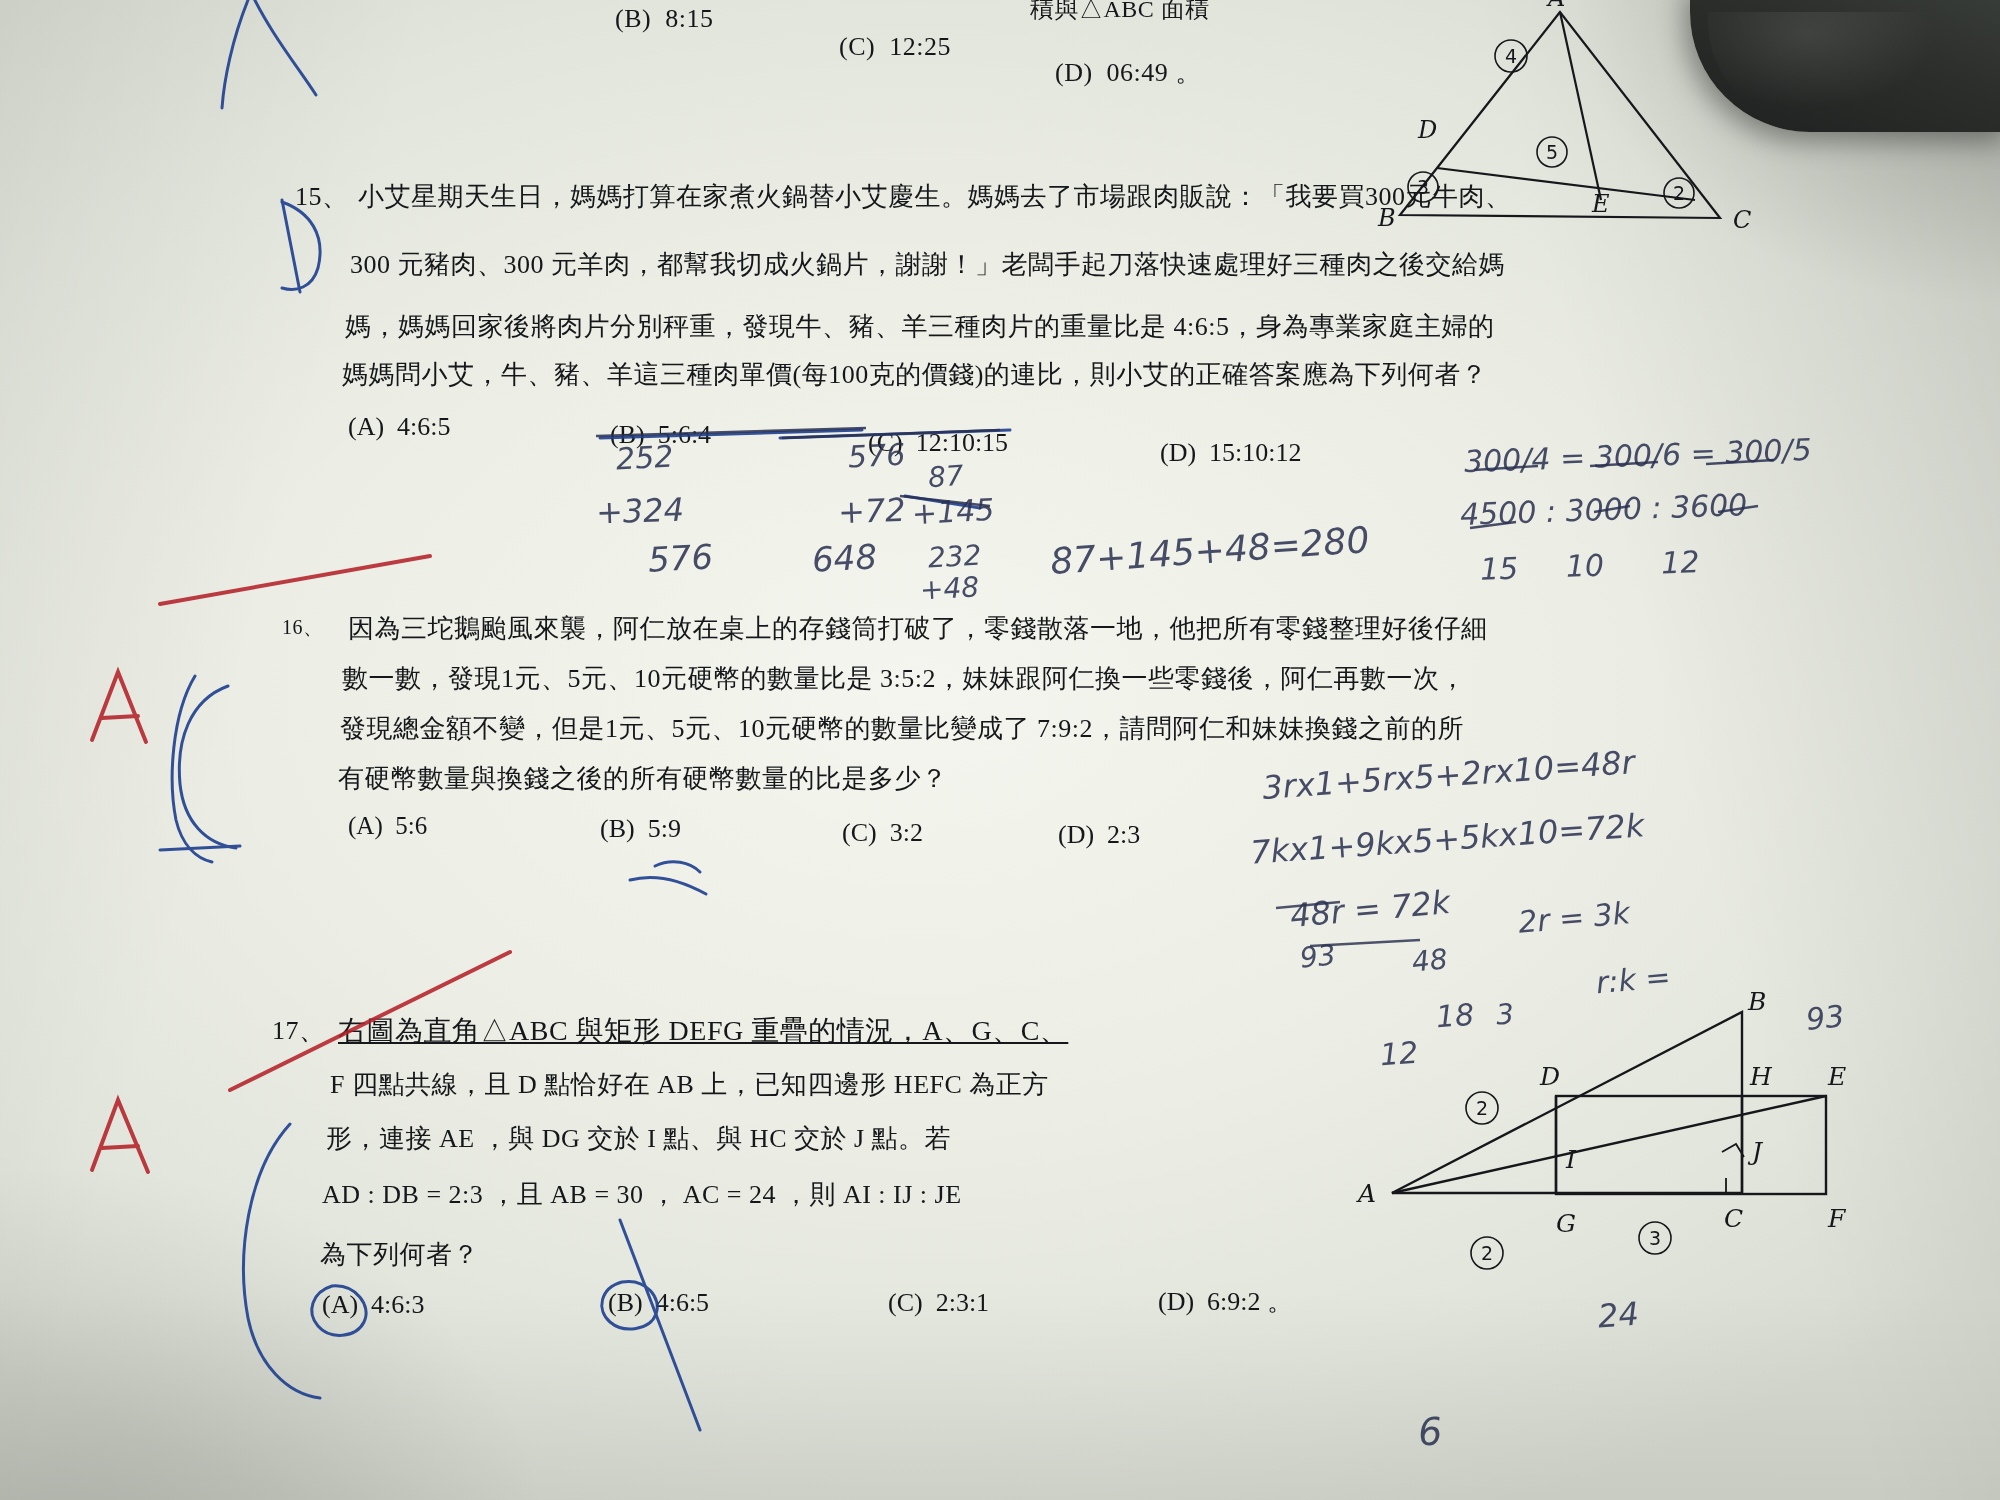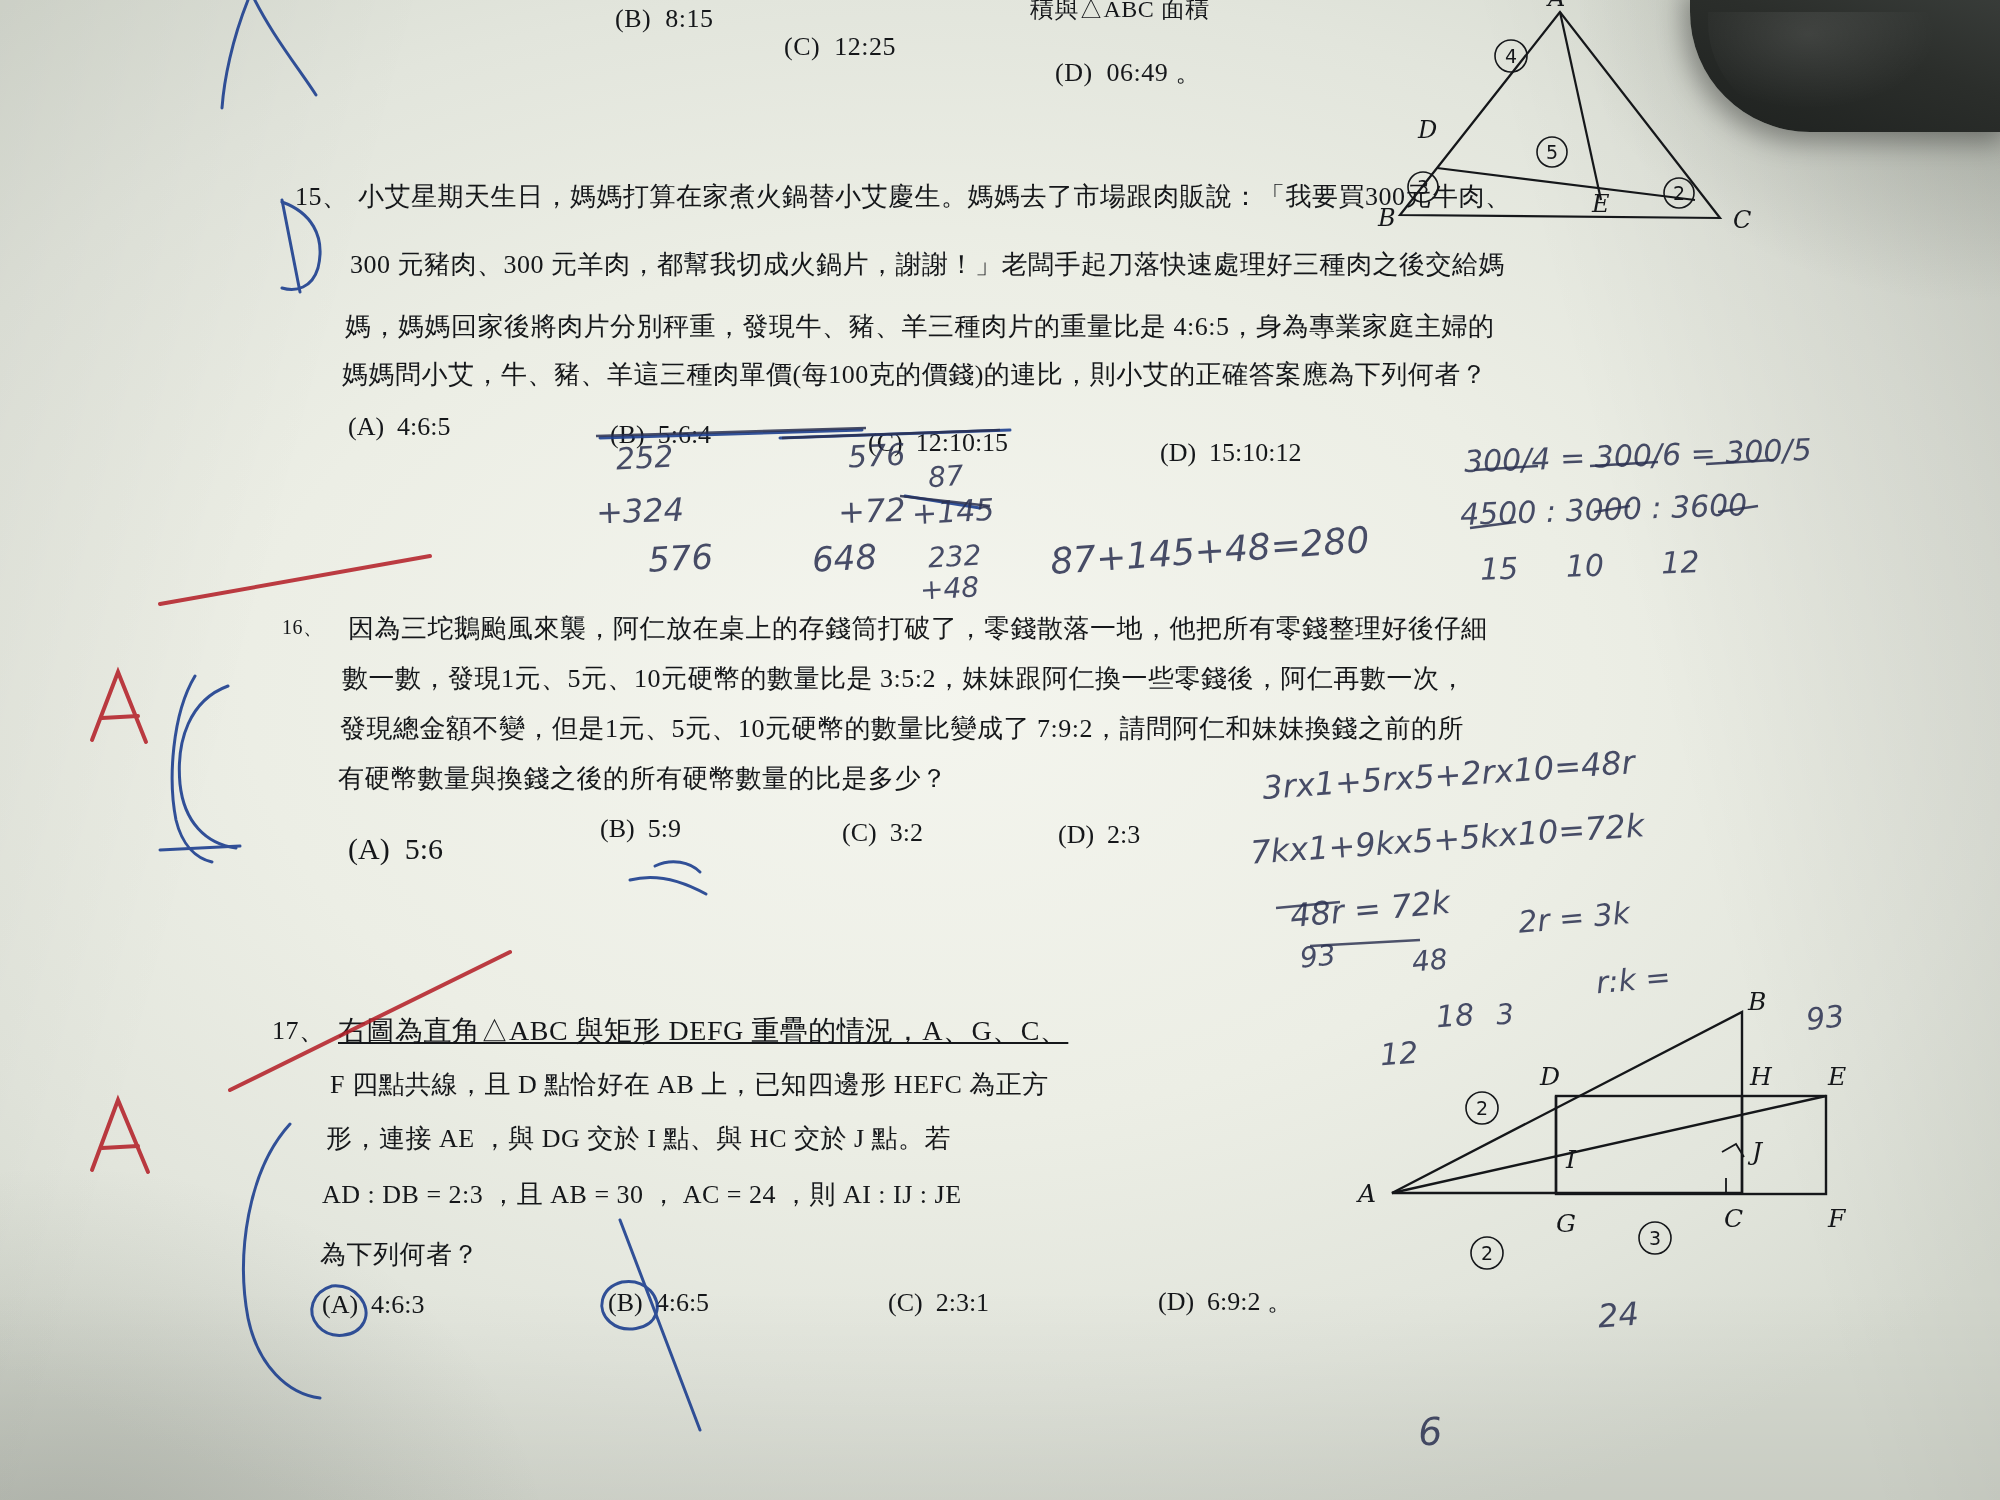--- a/index.html
+++ b/index.html
@@ -106,42 +106,42 @@
 </style>
 </head>
 <body>
 
 <div class="page"></div>
 <div class="shadow-tr"></div>
 <div class="shadow-bl"></div>
 <div class="obj-corner"></div>
 
 <div class="txt q-body" style="left:615px; top:4px; font-size:26px;">(B)  8:15</div>
-<div class="txt q-body" style="left:784px; top:32px; font-size:26px;">(C)  12:25</div>
+<div class="txt q-body" style="left:839px; top:32px; font-size:26px;">(C)  12:25</div>
 <div class="txt q-body" style="left:1055px; top:58px; font-size:26px;">(D)  06:49 。</div>
 <div class="txt q-body" style="left:1030px; top:-6px; font-size:24px;">積與△ABC 面積</div>
 
 <div class="txt q-body" style="left:295px; top:182px; font-size:26px;">15、</div>
 <div class="txt q-body" style="left:358px; top:182px; font-size:26px;">小艾星期天生日，媽媽打算在家煮火鍋替小艾慶生。媽媽去了市場跟肉販說：「我要買300元牛肉、</div>
 <div class="txt q-body" style="left:350px; top:250px; font-size:26px;">300 元豬肉、300 元羊肉，都幫我切成火鍋片，謝謝！」老闆手起刀落快速處理好三種肉之後交給媽</div>
 <div class="txt q-body" style="left:345px; top:312px; font-size:26px;">媽，媽媽回家後將肉片分別秤重，發現牛、豬、羊三種肉片的重量比是 4:6:5，身為專業家庭主婦的</div>
 <div class="txt q-body" style="left:342px; top:360px; font-size:26px;">媽媽問小艾，牛、豬、羊這三種肉單價(每100克的價錢)的連比，則小艾的正確答案應為下列何者？</div>
 
 <div class="opt-row" style="left:348px; top:412px; font-size:26px;">(A)  4:6:5</div>
 <div class="opt-row" style="left:610px; top:420px; font-size:26px;">(B)  5:6:4</div>
 <div class="opt-row" style="left:868px; top:428px; font-size:26px;">(C)  12:10:15</div>
 <div class="opt-row" style="left:1160px; top:438px; font-size:26px;">(D)  15:10:12</div>
 
 <div class="txt q-body" style="left:282px; top:612px; font-size:20px;">16、</div>
 <div class="txt q-body" style="left:348px; top:614px; font-size:26px;">因為三坨鵝颱風來襲，阿仁放在桌上的存錢筒打破了，零錢散落一地，他把所有零錢整理好後仔細</div>
 <div class="txt q-body" style="left:342px; top:664px; font-size:26px;">數一數，發現1元、5元、10元硬幣的數量比是 3:5:2，妹妹跟阿仁換一些零錢後，阿仁再數一次，</div>
 <div class="txt q-body" style="left:340px; top:714px; font-size:26px;">發現總金額不變，但是1元、5元、10元硬幣的數量比變成了 7:9:2，請問阿仁和妹妹換錢之前的所</div>
 <div class="txt q-body" style="left:338px; top:764px; font-size:26px;">有硬幣數量與換錢之後的所有硬幣數量的比是多少？</div>
 
-<div class="opt-row" style="left:348px; top:812px; font-size:30px;margin-top:20px;">(A)  5:6</div>
+<div class="opt-row" style="left:348px; top:812px; font-size:25px;">(A)  5:6</div>
 <div class="opt-row" style="left:600px; top:814px; font-size:26px;">(B)  5:9</div>
 <div class="opt-row" style="left:818px; top:818px; font-size:26px;margin-left:24px;">(C)  3:2</div>
 <div class="opt-row" style="left:1058px; top:820px; font-size:26px;">(D)  2:3</div>
 
 <div class="txt q-body" style="left:272px; top:1016px; font-size:26px;">17、</div>
 <div class="txt q-body" style="left:338px; top:1016px; font-size:28px;text-decoration:underline;">右圖為直角△ABC 與矩形 DEFG 重疊的情況，A、G、C、</div>
 <div class="txt q-body" style="left:330px; top:1070px; font-size:26px;">F 四點共線，且 D 點恰好在 AB 上，已知四邊形 HEFC 為正方</div>
 <div class="txt q-body" style="left:326px; top:1124px; font-size:26px;">形，連接 AE ，與 DG 交於 I 點、與 HC 交於 J 點。若</div>
 <div class="txt q-body" style="left:322px; top:1180px; font-size:26px;">AD : DB = 2:3 ，且 AB = 30 ， AC = 24 ，則 AI : IJ : JE</div>
 <div class="txt q-body" style="left:320px; top:1240px; font-size:26px;">為下列何者？</div>

